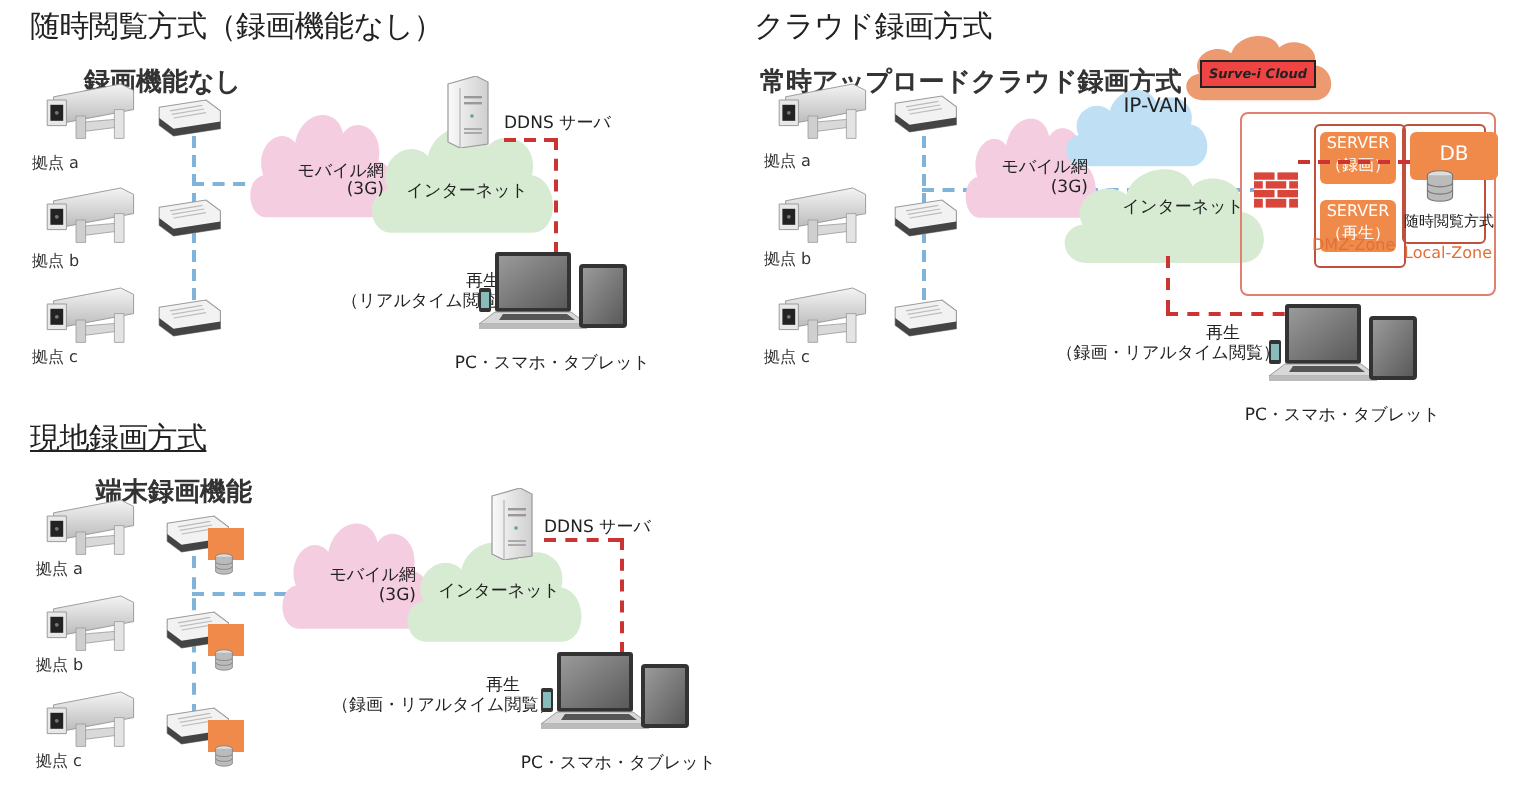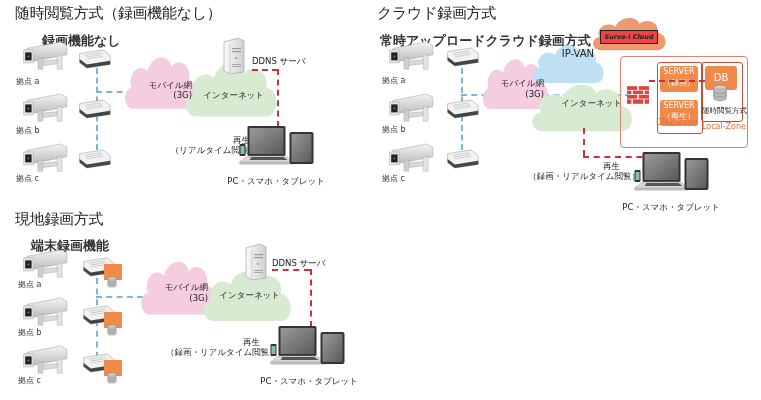--- a/index.html
+++ b/index.html
@@ -188,21 +188,21 @@
     <div>SERVER</div>
     <div>（録画）</div>
   </div>
   <div class="srv-box" style="left:660px;top:100px;width:38px;height:26px;">
     <div>SERVER</div>
     <div>（再生）</div>
   </div>
   <div class="abs zone-lbl" style="left:656px;top:118px;">DMZ-Zone</div>
 
   <div class="abs" style="left:701px;top:62px;width:40px;height:58px;border:1.5px solid #c0503a;border-radius:3px;"></div>
-  <div class="srv-box" style="left:705px;top:66px;width:32px;height:24px;font-size:10px;line-height:24px;">DB</div>
+  <div class="srv-box" style="left:705px;top:66px;width:44px;height:24px;font-size:10px;line-height:24px;">DB</div>
   <svg style="left:711px;top:84px;" width="18" height="18">
       <use href="#storage" width="18" height="18"></use>
     </svg>
   <div class="abs lbl-b" style="left:702px;top:106px;width:38px;font-size:7.5px;">随時閲覧方式</div>
   <div class="abs zone-lbl" style="left:702px;top:122px;">Local-Zone</div>
 
   <div class="rh" style="left:649px;top:80px;width:56px;"></div>
 
   <div class="rv" style="left:583px;top:128px;height:28px;"></div>
   <div class="rh" style="left:583px;top:156px;width:70px;"></div>
@@ -237,22 +237,22 @@
         <use href="#camera" width="56" height="36"></use>
       </svg>
     <svg style="left:444px;top:148px;" width="36" height="22">
         <use href="#router" width="36" height="22"></use>
       </svg>
     <div class="abs site" style="left:382px;top:173px;">拠点 c</div>
   </div>
 </div>
 
 <div>
-  <div class="abs title" style="left:15px;top:210px;">現地録画方式</div>
-  <div class="abs sub" style="left:31px;top:237px;">端末録画機能</div>
+  <div class="abs title" style="left:15px;top:210px;text-decoration:underline;">現地録画方式</div>
+  <div class="abs sub" style="left:48px;top:237px;">端末録画機能</div>
 
   <div class="vline" style="left:96px;top:278px;height:80px;"></div>
   <div class="hline" style="left:96px;top:296px;width:150px;"></div>
 
   <svg style="left:138px;top:252px;" width="82" height="72">
       <use href="#cloud" width="82" height="72" fill="#f5cde0"></use>
     </svg>
   <svg style="left:200px;top:262px;" width="96" height="68">
       <use href="#cloud" width="96" height="68" fill="#d6ebd2"></use>
     </svg>

